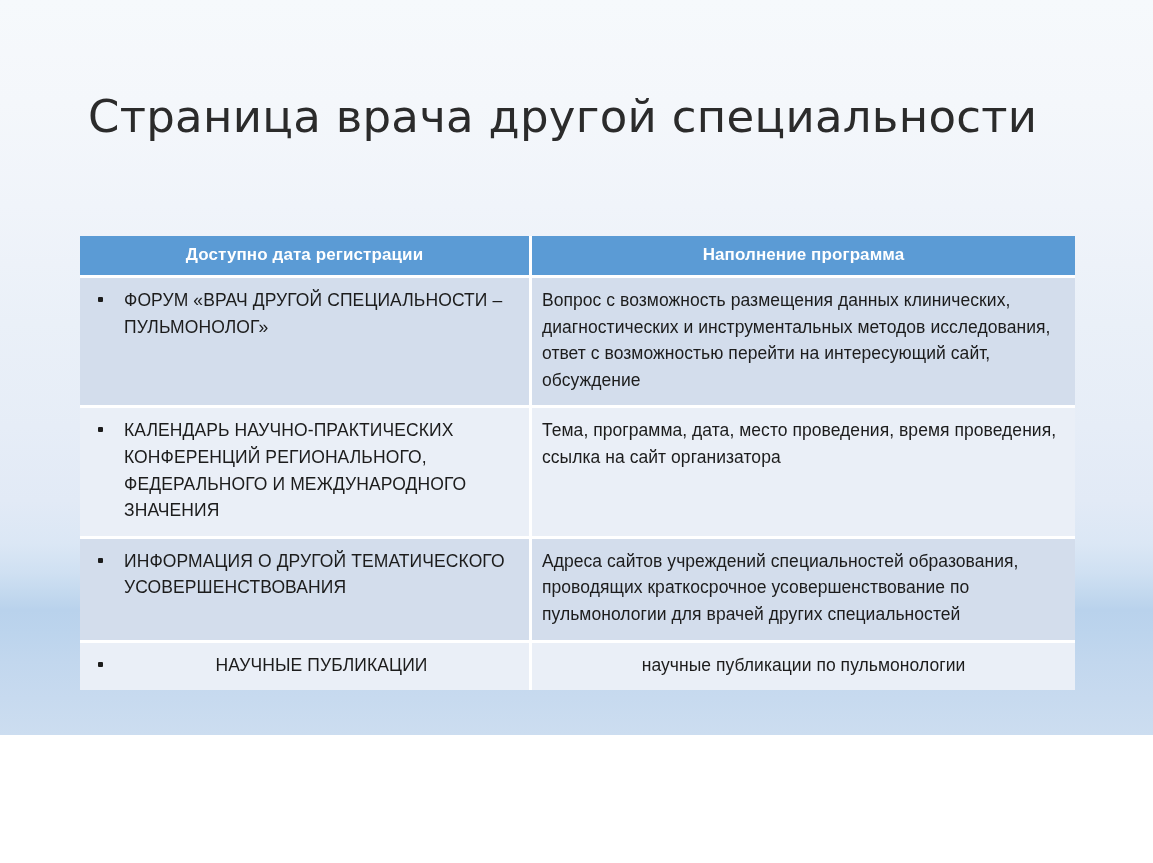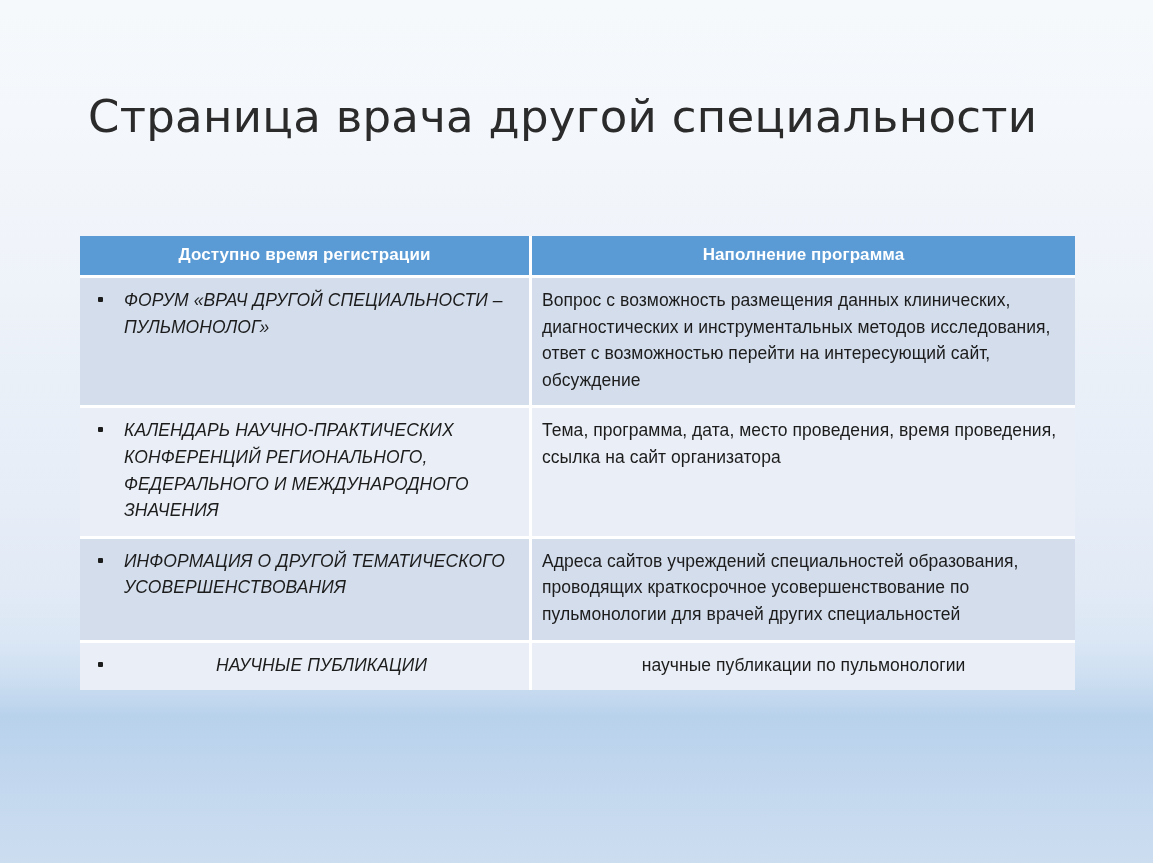--- a/index.html
+++ b/index.html
@@ -10,21 +10,21 @@
     width: 1153px;
     height: 863px;
     overflow: hidden;
     font-family: "Liberation Sans", sans-serif;
     background: #ffffff;
   }
 
   #slide {
     position: relative;
     width: 1153px;
-    height: 863px;
+    height: 735px;
     background:
       linear-gradient(to bottom,
         #f6f9fc 0%,
         #f4f7fb 14%,
         #f0f4fa 28%,
         #eaf0f8 44%,
         #e6edf7 58%,
         #e2eaf6 68%,
         #dbe7f5 74%,
         #cfe0f2 78%,
@@ -99,21 +99,20 @@
   td.cell-right { letter-spacing: 0.05px; }
 
   .bullet-list {
     margin: 0;
     padding: 0;
     list-style: none;
   }
   .bullet-list li {
     position: relative;
     padding-left: 34px;
-    font-style: italic;
   }
   .bullet-list li .bullet-marker {
     position: absolute;
     left: 8px;
     top: 10px;
     width: 5px;
     height: 5px;
     background: #1c1c1c;
     border-radius: 1px;
   }
@@ -131,21 +130,21 @@
 
   <div id="slide-title">Страница врача другой специальности</div>
 
   <table id="content-table">
     <colgroup>
       <col class="col-left">
       <col class="col-right">
     </colgroup>
     <thead>
       <tr>
-        <th>Доступно время  регистрации</th>
+        <th>Доступно дата  регистрации</th>
         <th>Наполнение программа</th>
       </tr>
     </thead>
     <tbody>
 
       <tr class="band-dark row1">
         <td class="cell-left">
           <ul class="bullet-list">
             <li>
               <span class="bullet-marker"></span>

